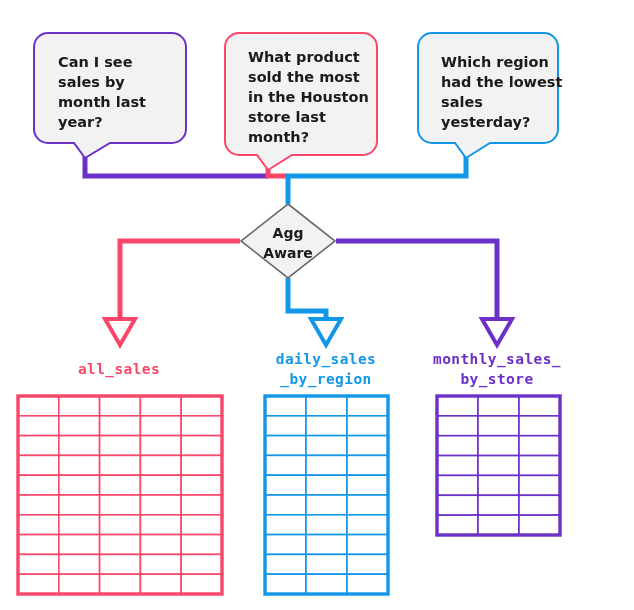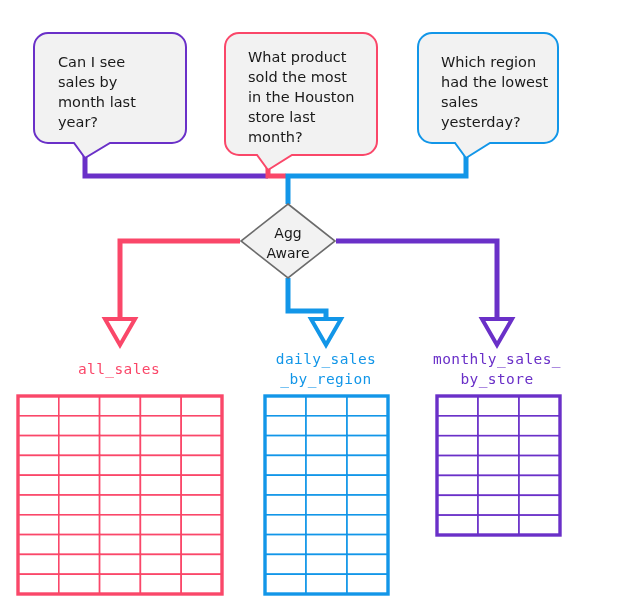--- a/index.html
+++ b/index.html
@@ -11,20 +11,21 @@
     width: 634px;
     height: 610px;
     font-family: "DejaVu Sans", sans-serif;
     overflow: hidden;
   }
   #diagram-root {
     position: relative;
     width: 634px;
     height: 550px;
     background: #ffffff;
+    font-weight: bold;
   }
   svg#diagram {
     display: block;
     width: 634px;
     height: 610px;
   }
   .bubble-text {
     font-family: "DejaVu Sans", sans-serif;
     font-size: 14.5px;
     fill: #1a1a1a;

